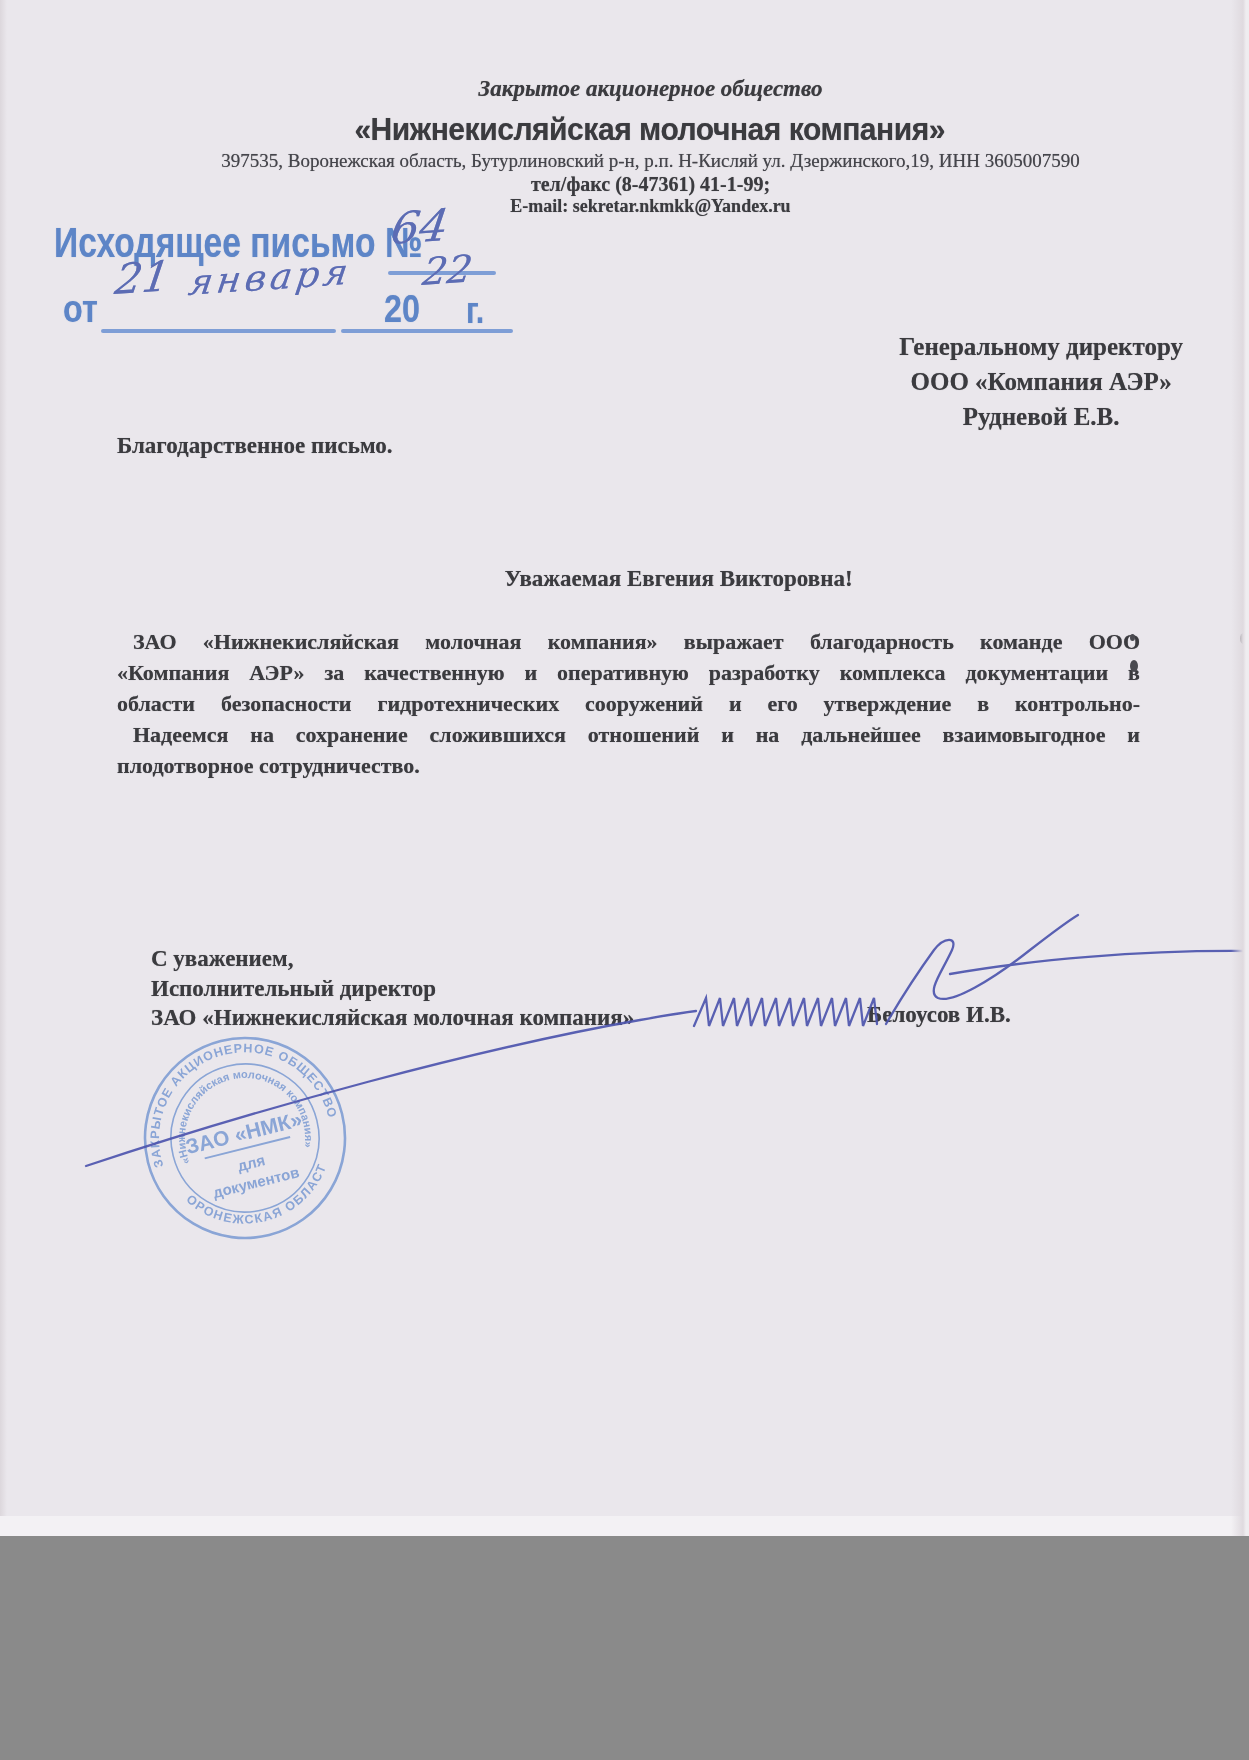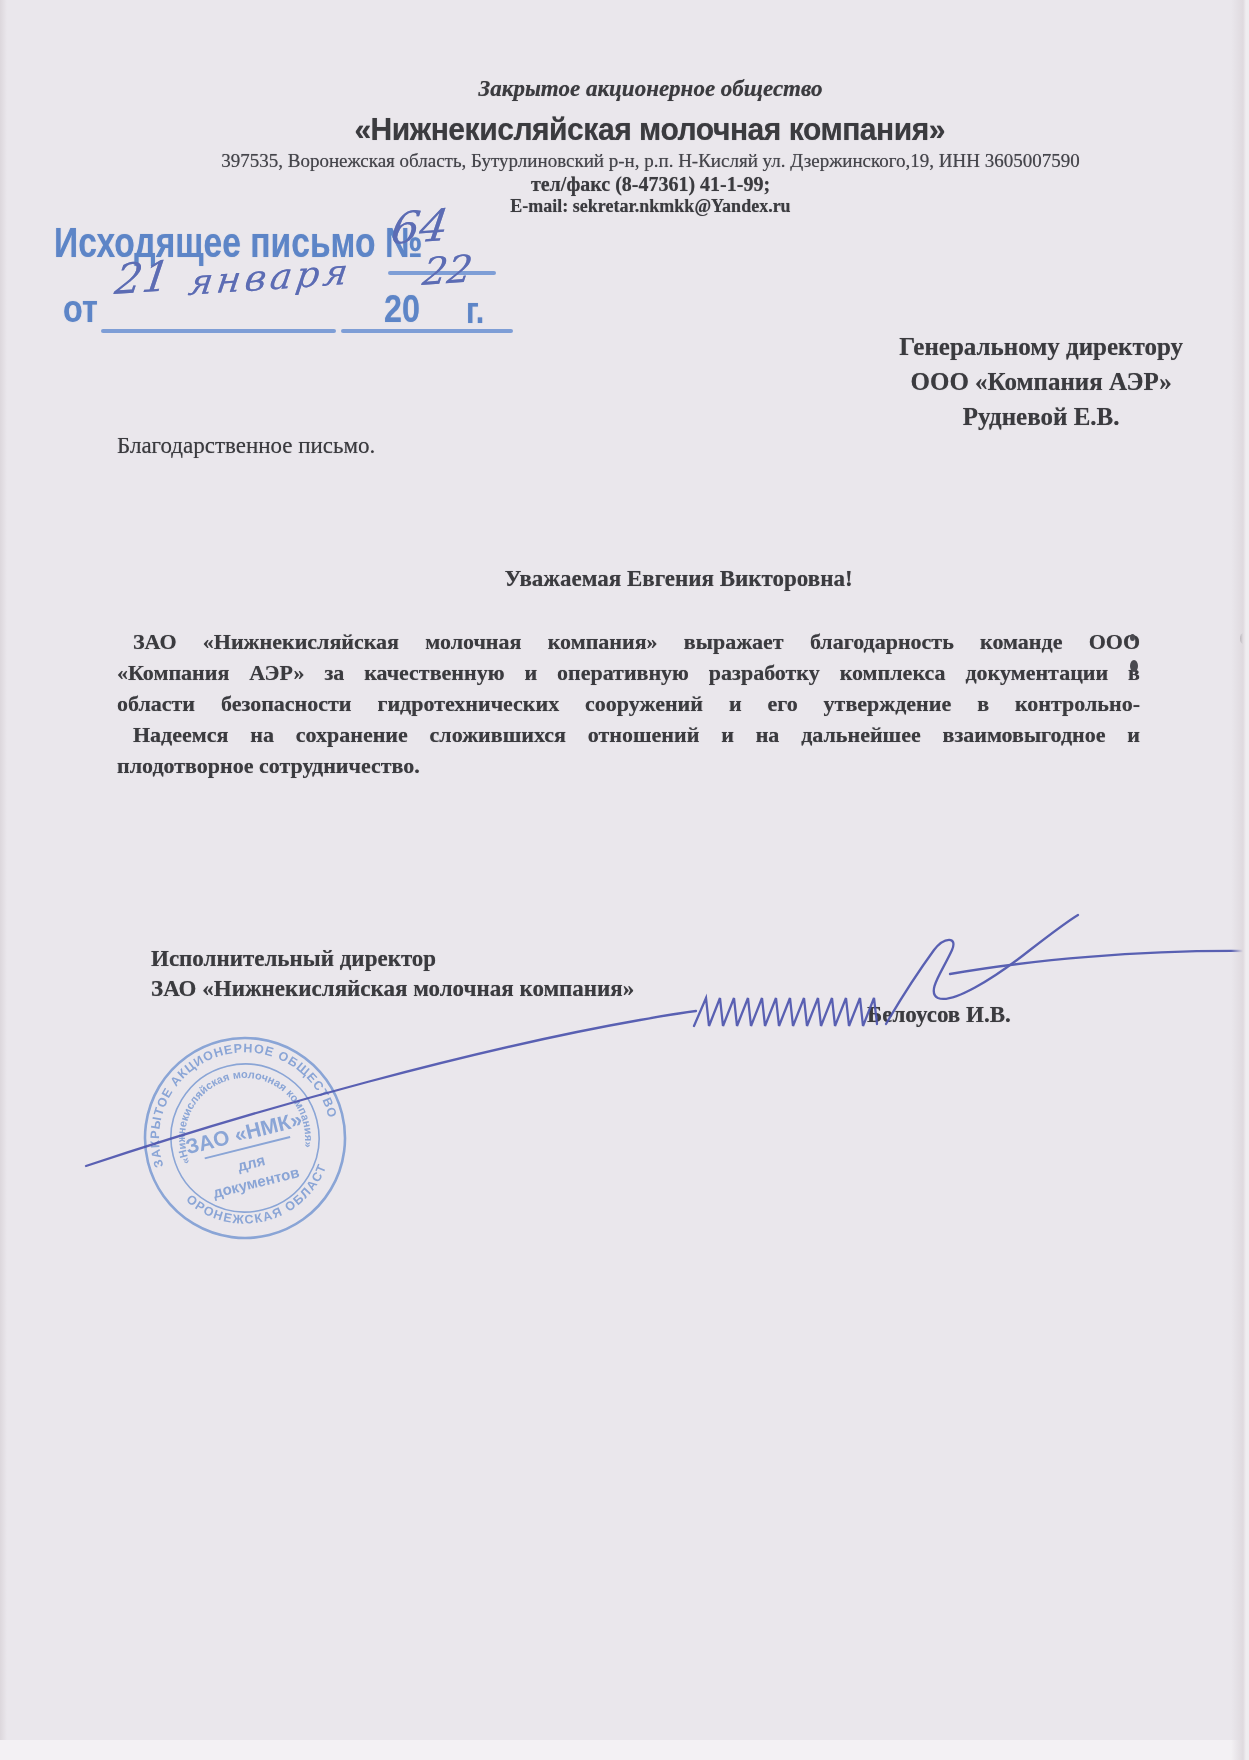--- a/index.html
+++ b/index.html
@@ -1,17 +1,17 @@
 <!DOCTYPE html>
 <html><head>
 <meta charset="utf-8">
 <style>
   html,body{margin:0;padding:0;background:#8a8a8a;}
   .paper{
-    position:relative;width:1249px;height:1760px;margin:0 auto;
+    position:relative;width:1249px;height:1536px;margin:0 auto;
     background:#eae7ec;overflow:hidden;
     font-family:"Liberation Serif","DejaVu Serif",serif;color:#3b3b3f;
   }
   .paper::before{ 
     content:"";position:absolute;left:0;top:0;width:7px;height:100%;
     background:linear-gradient(90deg,#dcd7dc,rgba(234,231,236,0));z-index:6;
   }
   .paper::after{ 
     content:"";position:absolute;right:0;top:0;width:18px;height:100%;
     background:linear-gradient(270deg,#efedf0 0 3px,#dfdadf 6px,rgba(234,231,236,0));z-index:6;
@@ -41,21 +41,21 @@
   .day21{left:112px;top:255px;font-size:42px;}
   .month{left:186px;top:262px;font-size:36px;letter-spacing:4px;}
   .yy22{left:420px;top:250px;font-size:38px;}
   .bline{height:4px;background:#6b90d2;opacity:.85;border-radius:2px;}
   .ul-num{left:388px;top:271px;width:108px;}
   .ul-date1{left:101px;top:329px;width:235px;}
   .ul-date2{left:341px;top:329px;width:172px;}
   
   .recipient{right:66px;top:329px;text-align:center;font-size:25px;font-weight:bold;line-height:35px;margin-left:48px;}
   
-  .subject{left:117px;top:433px;font-size:23px;font-weight:normal;}
+  .subject{left:117px;top:433px;font-size:23px;font-weight:bold;}
   .salutation{left:0;top:566px;width:1249px;text-align:center;padding-left:108px;
               box-sizing:border-box;font-size:23px;font-weight:bold;}
   
   .body-block{left:117px;top:626px;width:1023px;font-size:22px;font-weight:bold;}
   .bl{line-height:31px;height:31px;white-space:normal;}
   .jl{text-align:justify;text-align-last:justify;}
   .ind{padding-left:16px;box-sizing:border-box;}
   
   .closing{left:151px;top:944px;font-size:23px;font-weight:bold;line-height:29.5px;}
   .signer{left:867px;top:1002px;font-size:23px;font-weight:bold;}
@@ -101,20 +101,21 @@
 
   <div class="abs body-block fuzz">
     <div class="bl jl ind">ЗАО «Нижнекисляйская молочная компания» выражает благодарность команде ООО</div>
     <div class="bl jl">«Компания АЭР» за качественную и оперативную разработку комплекса документации в</div>
     <div class="bl jl">области безопасности гидротехнических сооружений и его утверждение в контрольно-</div>
     <div class="bl jl ind">Надеемся на сохранение сложившихся отношений и на дальнейшее взаимовыгодное и</div>
     <div class="bl">плодотворное сотрудничество.</div>
   </div>
 
   <div class="abs closing fuzz">
+    <div>С уважением,</div>
     <div>Исполнительный директор</div>
     <div>ЗАО «Нижнекисляйская молочная компания»</div>
   </div>
   <div class="abs signer fuzz">Белоусов И.В.</div>
 
   <svg class="abs round-stamp" viewBox="0 0 300 300">
     <circle cx="150" cy="150" r="100" fill="none" stroke="#7d9cd3" stroke-width="2.6"></circle>
     <circle cx="150" cy="150" r="74" fill="none" stroke="#7d9cd3" stroke-width="1.6"></circle>
     <defs>
       <path id="arcTop" d="M 64.3,157.5 A 86,86 0 1 1 235.7,157.5" fill="none"></path>

